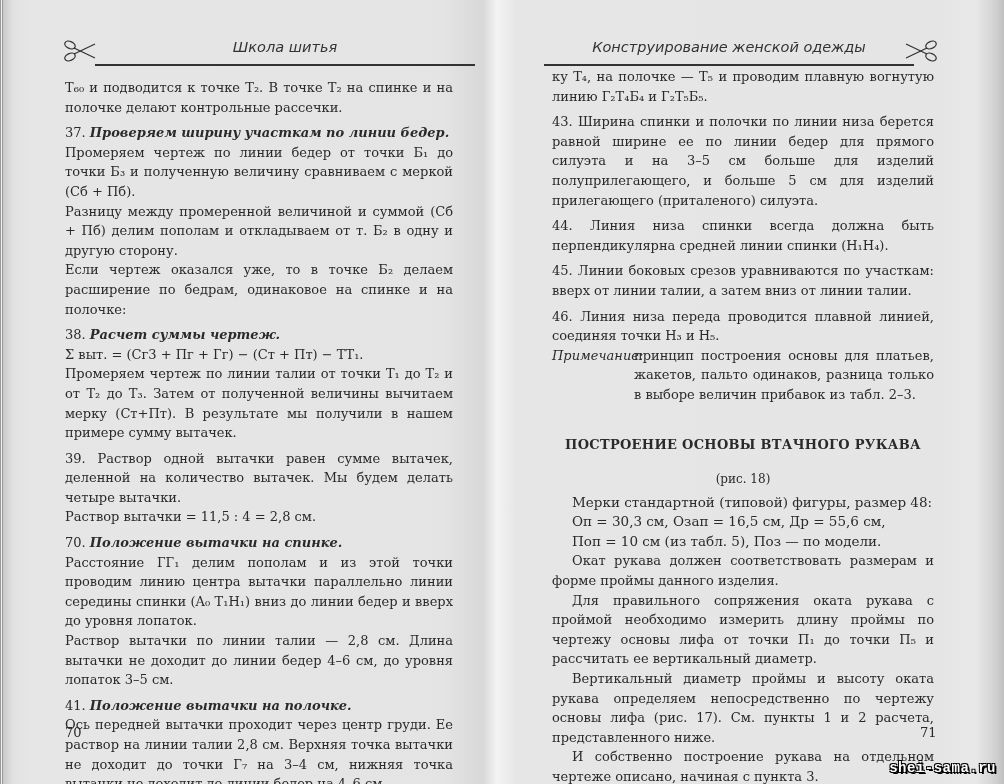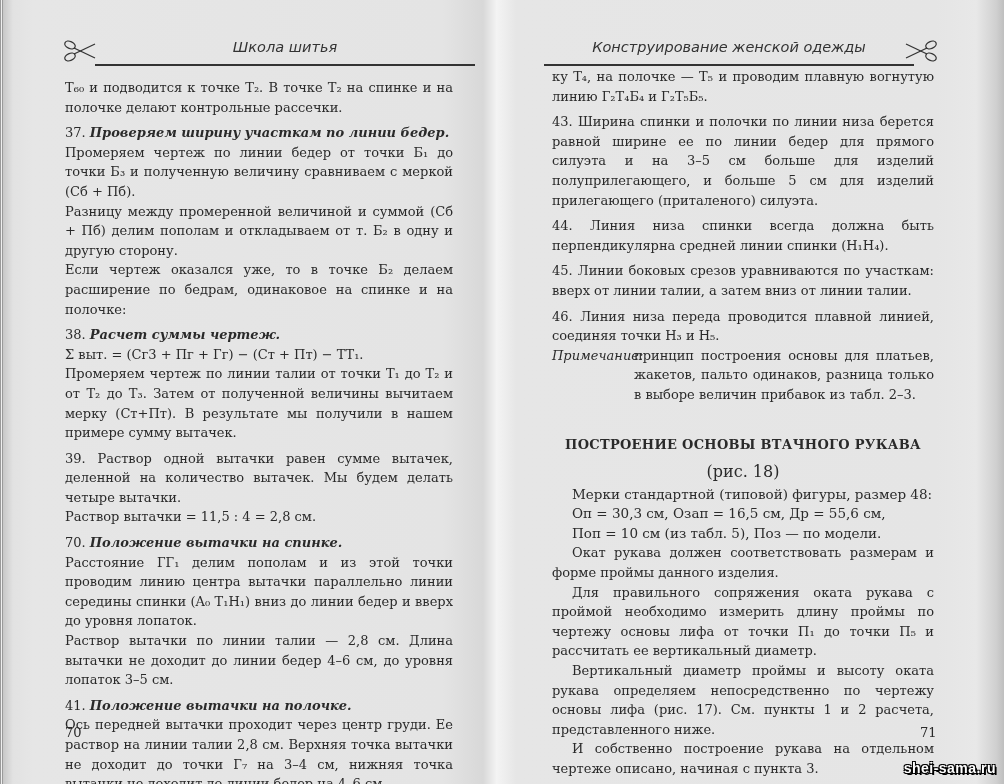--- a/index.html
+++ b/index.html
@@ -46,31 +46,31 @@
   p { margin: 0; }
   .gap { margin-top: 6px; }
   .item-title { font-style: italic; font-weight: bold; }
   .note { display: flex; }
   .note-label { font-style: italic; width: 82px; flex: none; }
   .note-body { flex: 1; text-align: justify; }
   .heading {
     text-align: center; font-weight: bold; font-size: 13px;
     letter-spacing: 0.3px; margin-top: 30px;
   }
-  .subheading { text-align: center; font-size: 16px; margin-top: 8px; }
+  .subheading { text-align: center; font-size: 12px; margin-top: 16px; }
   .indent { text-indent: 20px; }
   .measure { padding-left: 20px; font-size: 13.5px; }
   .page-num {
     position: absolute; top: 725px; font-size: 13px;
   }
   .left .page-num { left: 62px; }
   .right .page-num { left: 424px; }
   .watermark {
     position: absolute; right: 8px; bottom: 8px;
-    font-family: Liberation Sans, sans-serif; font-weight: bold;
+    font-family: Liberation Mono, monospace; font-weight: bold;
     font-size: 14px; color: #fff;
     text-shadow: -1px -1px 0 #000, 1px -1px 0 #000, -1px 1px 0 #000, 1px 1px 0 #000, 2px 2px 0 #000;
     letter-spacing: 0.5px;
   }
 </style>
 </head>
 <body>
 
 <div class="spread">
 

